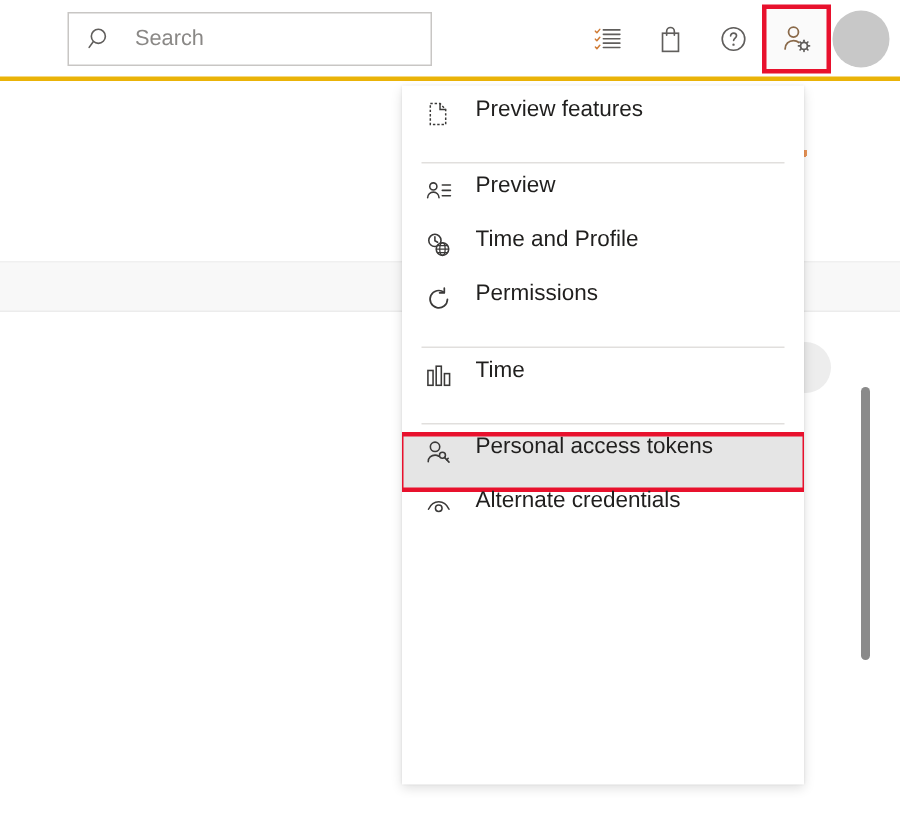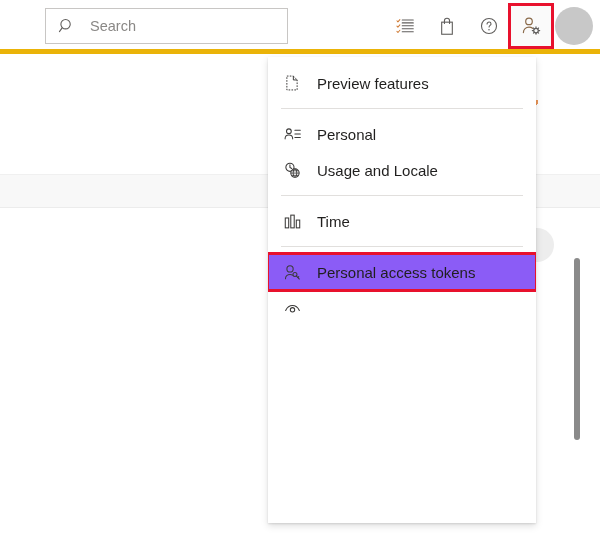--- a/index.html
+++ b/index.html
@@ -69,21 +69,21 @@
     background: #8a8a8a;
   }
 
   
   #topbar {
     position: absolute;
     left: 0; top: 0;
     width: 600px;
     height: 54px;
     background: #ffffff;
-    border-bottom: 5px solid #eab308;
+    border-bottom: 3px solid #eab308;
     box-sizing: border-box;
   }
 
   .search-box {
     position: absolute;
     left: 45px;
     top: 8px;
     width: 243px;
     height: 36px;
     border: 1px solid #c8c6c4;
@@ -172,21 +172,21 @@
     overflow: hidden;
   }
   .menu-list {
     list-style: none;
     margin: 0;
     padding: 8px 0 8px 0;
   }
   .menu-item {
     height: 36px;
     display: flex;
-    align-items: center;
+    align-items: flex-start;
     padding-left: 13px;
     cursor: pointer;
     box-sizing: border-box;
     position: relative;
   }
   .menu-item .mi-icon {
     width: 22px;
     height: 22px;
     flex: 0 0 22px;
     color: #3b3a39;
@@ -196,21 +196,21 @@
   }
   .menu-item .mi-label {
     margin-left: 14px;
     font-size: 15px;
     color: #201f1e;
     line-height: 1;
     white-space: nowrap;
     font-family: "Liberation Sans", sans-serif;
   }
   .menu-item.is-highlighted {
-    background: #8b5cf6;
+    background: #e5e5e5;
   }
   
   .anno-box {
     position: absolute;
     left: -2px;
     right: -2px;
     top: -2px;
     bottom: -2px;
     border: 3px solid #e8112d;
     pointer-events: none;
@@ -319,38 +319,47 @@
     <li class="menu-item">
       <span class="mi-icon">
         <svg width="19" height="19" viewBox="0 0 20 20" fill="none" aria-hidden="true">
           <circle cx="6.2" cy="6.6" r="2.5" stroke="#3b3a39" stroke-width="1.1"></circle>
           <path d="M2.2 14.6c0-2.3 1.8-4 4-4s4 1.7 4 4" stroke="#3b3a39" stroke-width="1.1" stroke-linecap="round"></path>
           <line x1="12.5" y1="5.6" x2="18.2" y2="5.6" stroke="#3b3a39" stroke-width="1.1" stroke-linecap="round"></line>
           <line x1="12.5" y1="9.4" x2="18.2" y2="9.4" stroke="#3b3a39" stroke-width="1.1" stroke-linecap="round"></line>
           <line x1="12.5" y1="13.2" x2="18.2" y2="13.2" stroke="#3b3a39" stroke-width="1.1" stroke-linecap="round"></line>
         </svg>
       </span>
-      <span class="mi-label">Personal</span>
+      <span class="mi-label">Preview</span>
     </li>
 
     <li class="menu-item">
       <span class="mi-icon">
         <svg width="19" height="19" viewBox="0 0 20 20" fill="none" aria-hidden="true">
           <circle cx="7.3" cy="6.6" r="4.3" stroke="#3b3a39" stroke-width="1.1"></circle>
           <path d="M7.3 4.1v2.7l1.9 1.1" stroke="#3b3a39" stroke-width="1.1" stroke-linecap="round"></path>
           <circle cx="12.6" cy="12.7" r="4.4" stroke="#3b3a39" stroke-width="1.1" fill="#ffffff"></circle>
           <ellipse cx="12.6" cy="12.7" rx="1.9" ry="4.4" stroke="#3b3a39" stroke-width="0.9"></ellipse>
           <line x1="8.2" y1="12.7" x2="17" y2="12.7" stroke="#3b3a39" stroke-width="0.9"></line>
           <line x1="9.0" y1="10.3" x2="16.2" y2="10.3" stroke="#3b3a39" stroke-width="0.9"></line>
           <line x1="9.0" y1="15.1" x2="16.2" y2="15.1" stroke="#3b3a39" stroke-width="0.9"></line>
         </svg>
       </span>
-      <span class="mi-label">Usage and Locale</span>
-    </li>
-
+      <span class="mi-label">Time and Profile</span>
+    </li>
+
+    <li class="menu-item">
+      <span class="mi-icon">
+        <svg width="19" height="19" viewBox="0 0 20 20" fill="none" aria-hidden="true">
+          <path d="M16.1 10a6.1 6.1 0 1 1-2.3-4.8" stroke="#3b3a39" stroke-width="1.2" stroke-linecap="round"></path>
+          <path d="M13.9 2.2v3.3h-3.3" stroke="#3b3a39" stroke-width="1.2" stroke-linecap="round" stroke-linejoin="round"></path>
+        </svg>
+      </span>
+      <span class="mi-label">Permissions</span>
+    </li>
 
     <div class="mi-sep"></div>
 
 
 
     <li class="menu-item">
       <span class="mi-icon">
         <svg width="19" height="19" viewBox="0 0 20 20" fill="none" aria-hidden="true">
           <rect x="2.4" y="6.3" width="3.6" height="10.4" stroke="#3b3a39" stroke-width="1.1"></rect>
           <rect x="8.2" y="3.3" width="3.6" height="13.4" stroke="#3b3a39" stroke-width="1.1"></rect>
@@ -377,16 +386,17 @@
     </li>
 
 
     <li class="menu-item">
       <span class="mi-icon">
         <svg width="19" height="19" viewBox="0 0 20 20" fill="none" aria-hidden="true">
           <path d="M2.8 12.1c1.6-3.4 4.2-5.2 7.2-5.2s5.6 1.8 7.2 5.2" stroke="#3b3a39" stroke-width="1.1" stroke-linecap="round"></path>
           <circle cx="10" cy="11.4" r="2.3" stroke="#3b3a39" stroke-width="1.1"></circle>
         </svg>
       </span>
+      <span class="mi-label">Alternate credentials</span>
     </li>
 
   </ul>
 </div>
 
 </body></html>

